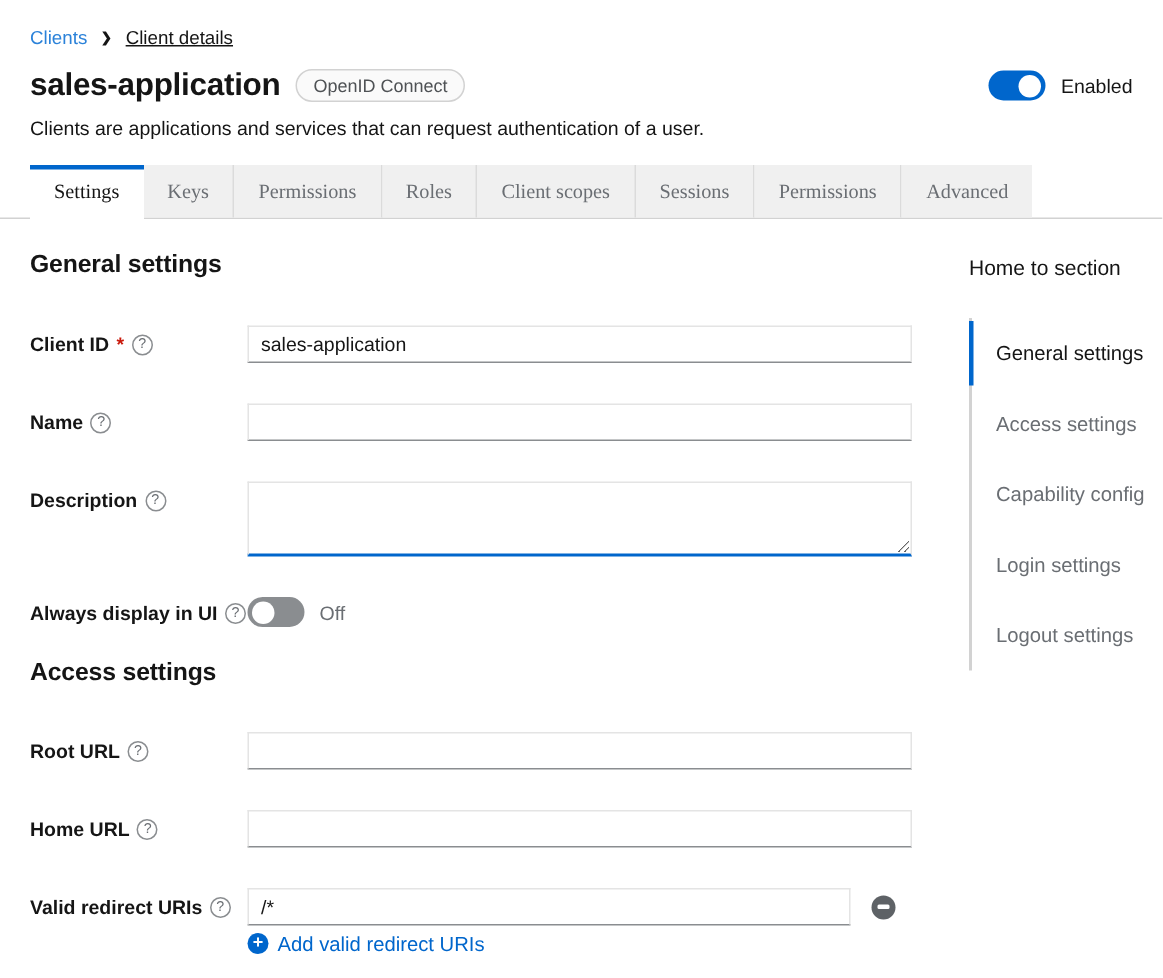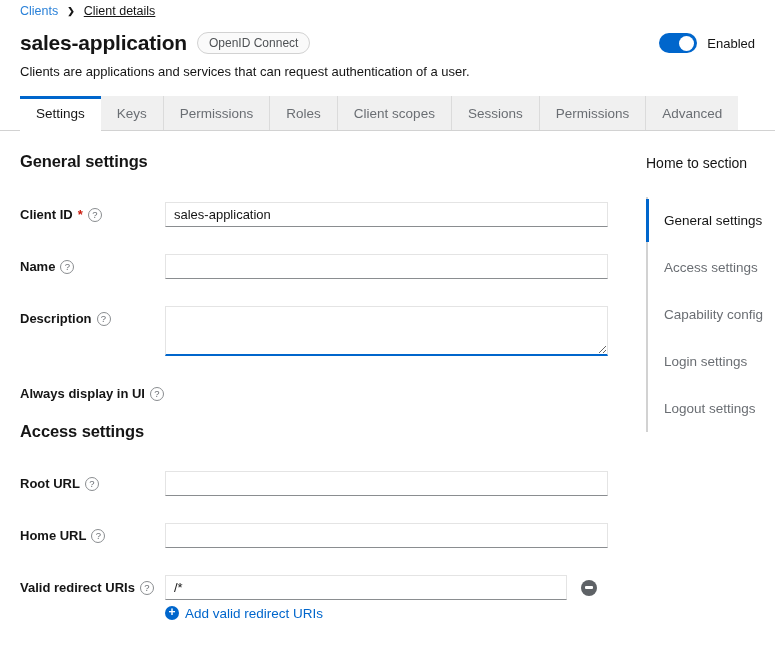--- a/index.html
+++ b/index.html
@@ -8,21 +8,21 @@
     font-family: "Liberation Sans", sans-serif;
     background: #ffffff;
     color: #151515;
     overflow: hidden;
     position: relative;
   }
   .page { width: 775px; }
 
   
   .breadcrumb {
-    padding: 4px 20px 0 20px;
+    padding: 18px 20px 0 20px;
     font-size: 12.5px;
     display: flex;
     align-items: center;
   }
   .breadcrumb a {
     color: #2b82d9;
     text-decoration: none;
     cursor: pointer;
   }
   .crumb-sep {
@@ -97,20 +97,21 @@
     align-items: stretch;
   }
   .tab {
     background: #f0f0f0;
     color: #6a6e73;
     font-size: 13.5px;
     padding: 10px 16px 9px 16px;
     border-right: 1px solid #dbdbdb;
     cursor: pointer;
     white-space: nowrap;
+    font-family: Liberation Serif, serif;
   }
   .tab:last-child { border-right: none; }
   .tab.active {
     background: #ffffff;
     color: #151515;
     border-top: 3px solid #0066cc;
     padding-top: 7px;
     margin-bottom: -1px;
     border-bottom: 1px solid #ffffff;
     border-right: none;
@@ -315,20 +316,26 @@
         <div class="row-control" style="align-items:flex-start;">
           <textarea class="textarea" style=""></textarea>
         </div>
       </div>
 
       <div class="row" style="margin-bottom:21px;">
         <div class="row-label" style="padding-top:3px;">
           <span>Always display in UI</span>
           <span class="help-icon">?</span>
         </div>
+        <div class="row-control">
+          <div class="toggle off">
+            <div class="knob"></div>
+          </div>
+          <span class="toggle-state-label">Off</span>
+        </div>
       </div>
 
       <h2 class="section-title" style="margin-bottom:30px;">Access settings</h2>
 
       <div class="row">
         <div class="row-label">
           <span>Root URL</span>
           <span class="help-icon">?</span>
         </div>
         <div class="row-control">

